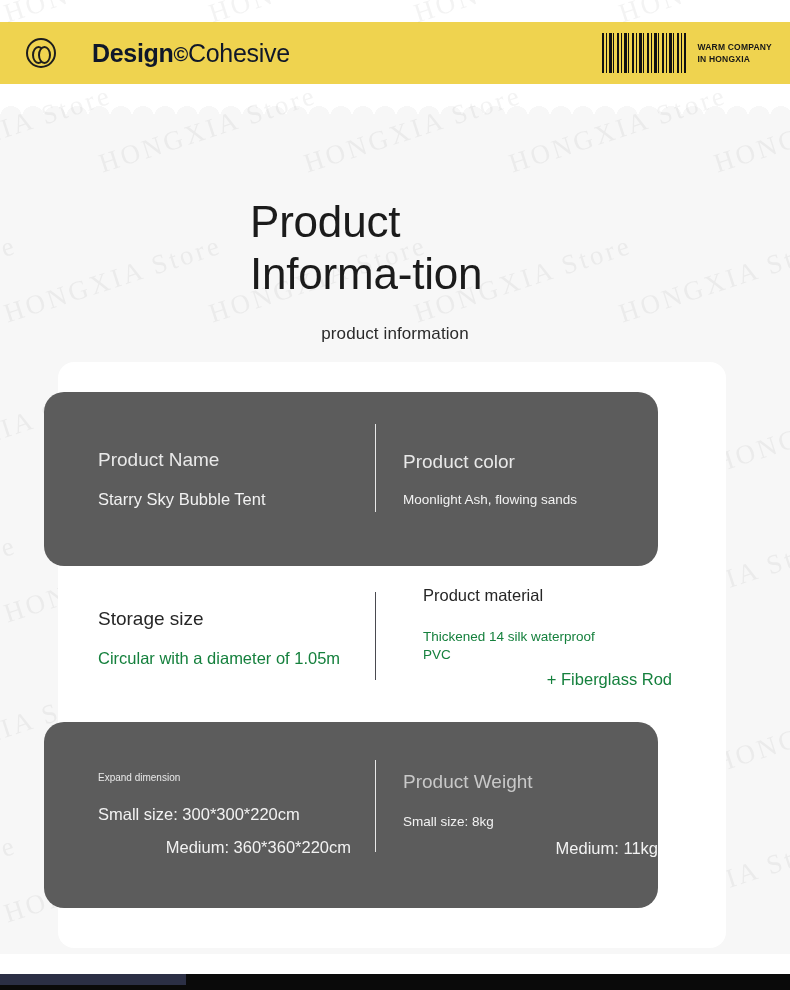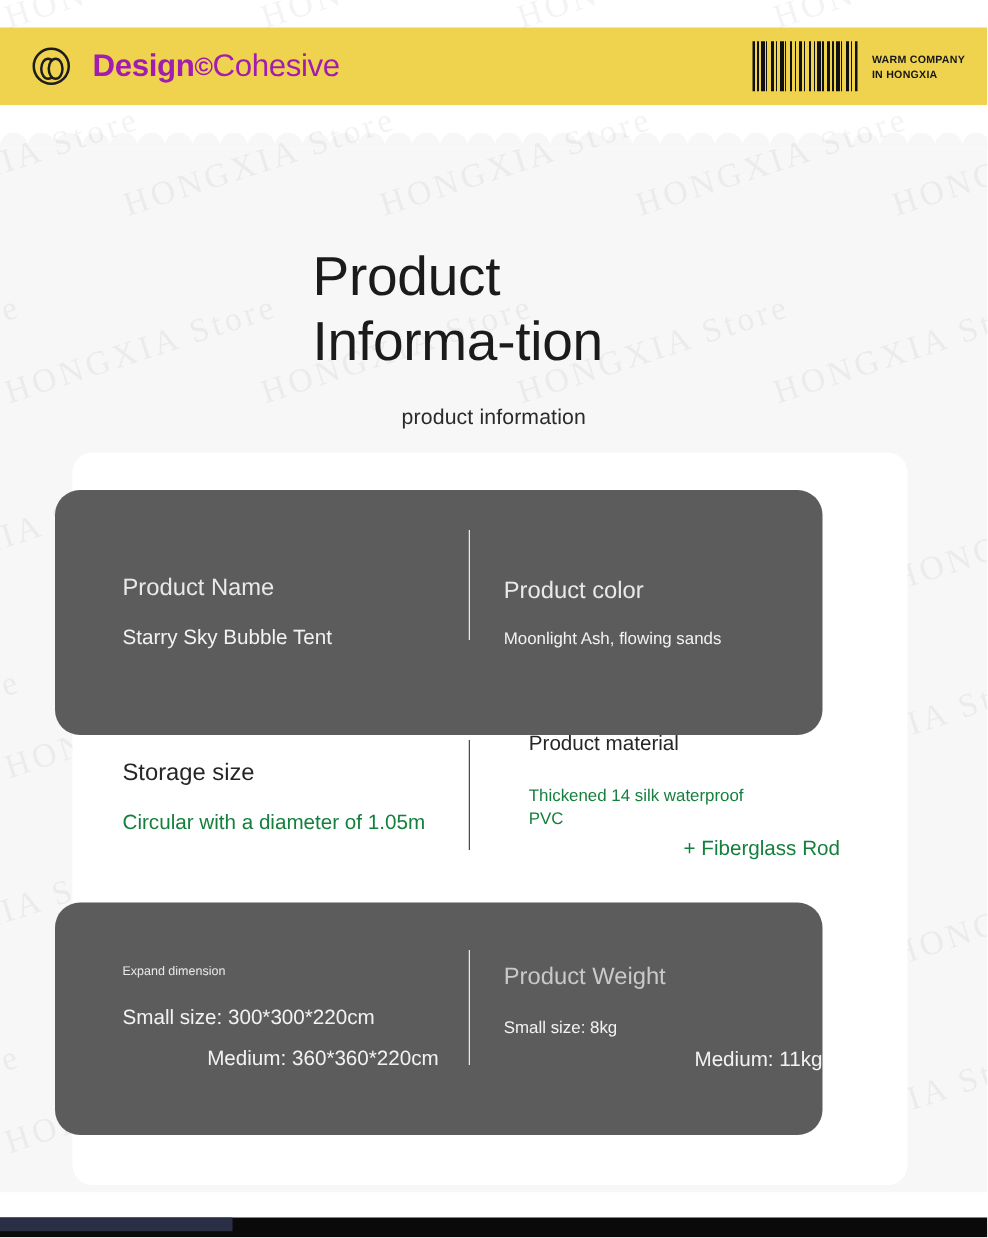--- a/index.html
+++ b/index.html
@@ -88,24 +88,24 @@
     top: 5.5px;
     width: 9px; height: 14px;
     border: 2px solid #1d1d1d;
     border-radius: 50% 50% 50% 50%;
     background: #efd34f;
   }
   .logo-mark::before { left: 3.5px; }
   .logo-mark::after  { right: 3.5px; }
 
   .brand {
-    margin-left: 18px;
+    margin-left: 36px;
     font-size: 25px;
     line-height: 1;
-    color: #a21caf;
+    color: #0f172a;
     letter-spacing: -0.3px;
     white-space: nowrap;
   }
   .brand .b-bold { font-weight: 700; }
   .brand .b-copy { font-weight: 700; font-size: 20px; vertical-align: 1px; }
   .brand .b-reg  { font-weight: 400; }
 
   .banner-right {
     position: absolute;
     right: 18px;
@@ -207,21 +207,21 @@
     width: 614px;
     background: #5c5c5c;
     border-radius: 20px;
   }
   .spec-row.light {
     left: 58px;
     width: 614px;
     background: transparent;
   }
 
-  #row-1 { top: 392px; height: 196px; }
+  #row-1 { top: 392px; height: 174px; }
   #row-2 { top: 570px; height: 136px; }
   #row-3 { top: 722px; height: 186px; }
 
   .spec-col {
     flex: 0 0 50%;
     padding-left: 54px;
     position: relative;
   }
   .spec-row.light .spec-col { padding-left: 40px; }
   .spec-row.light .spec-col.col-right { padding-left: 58px; }

